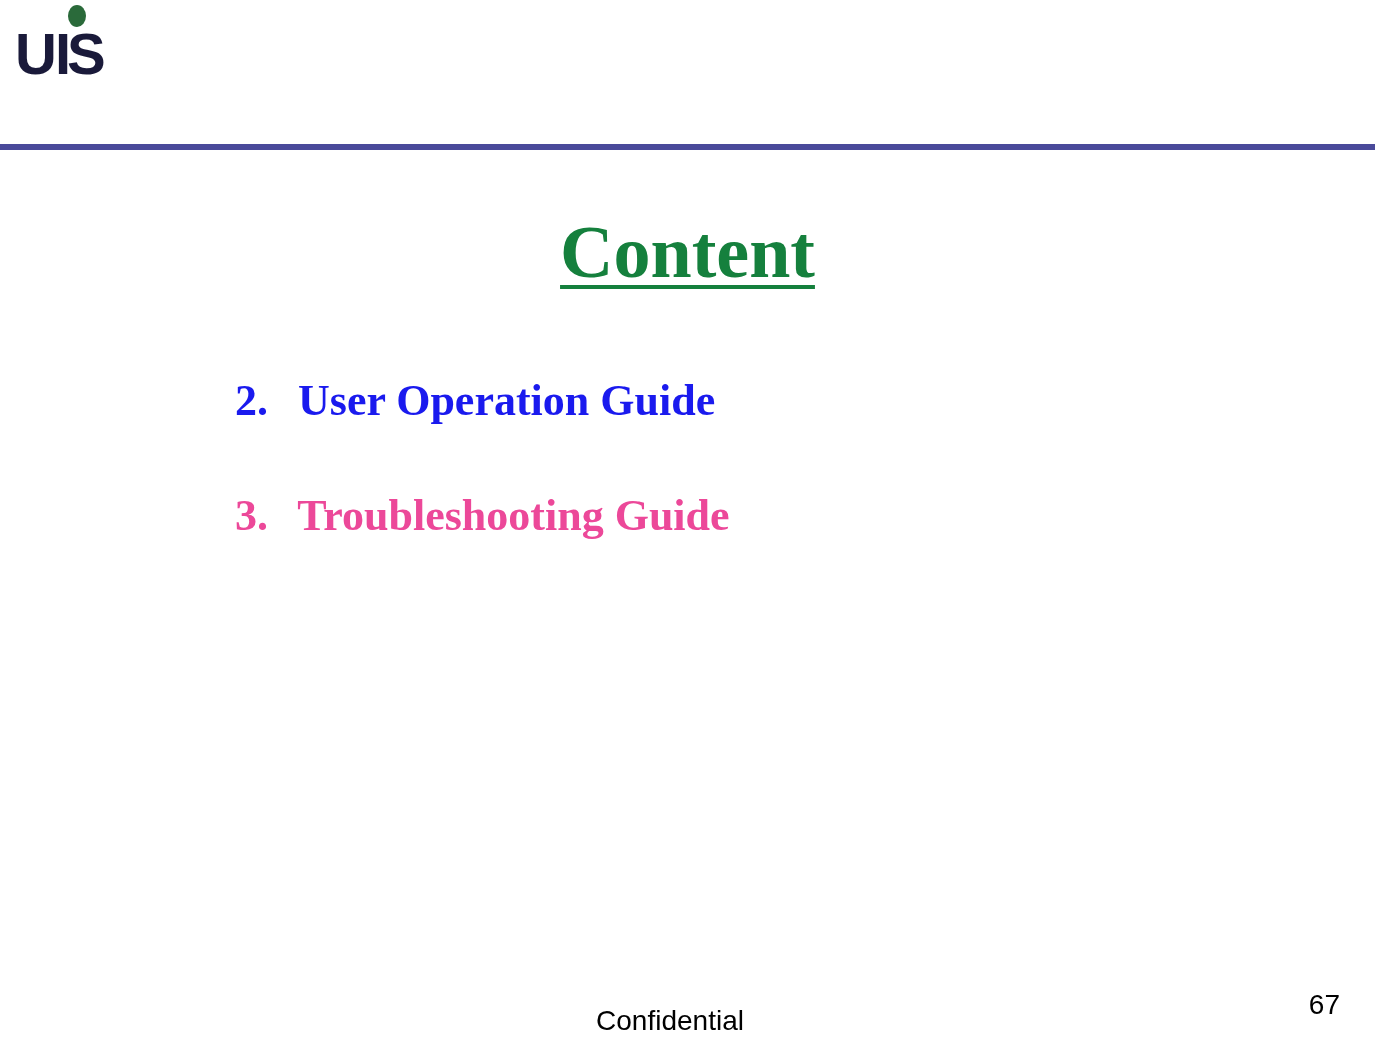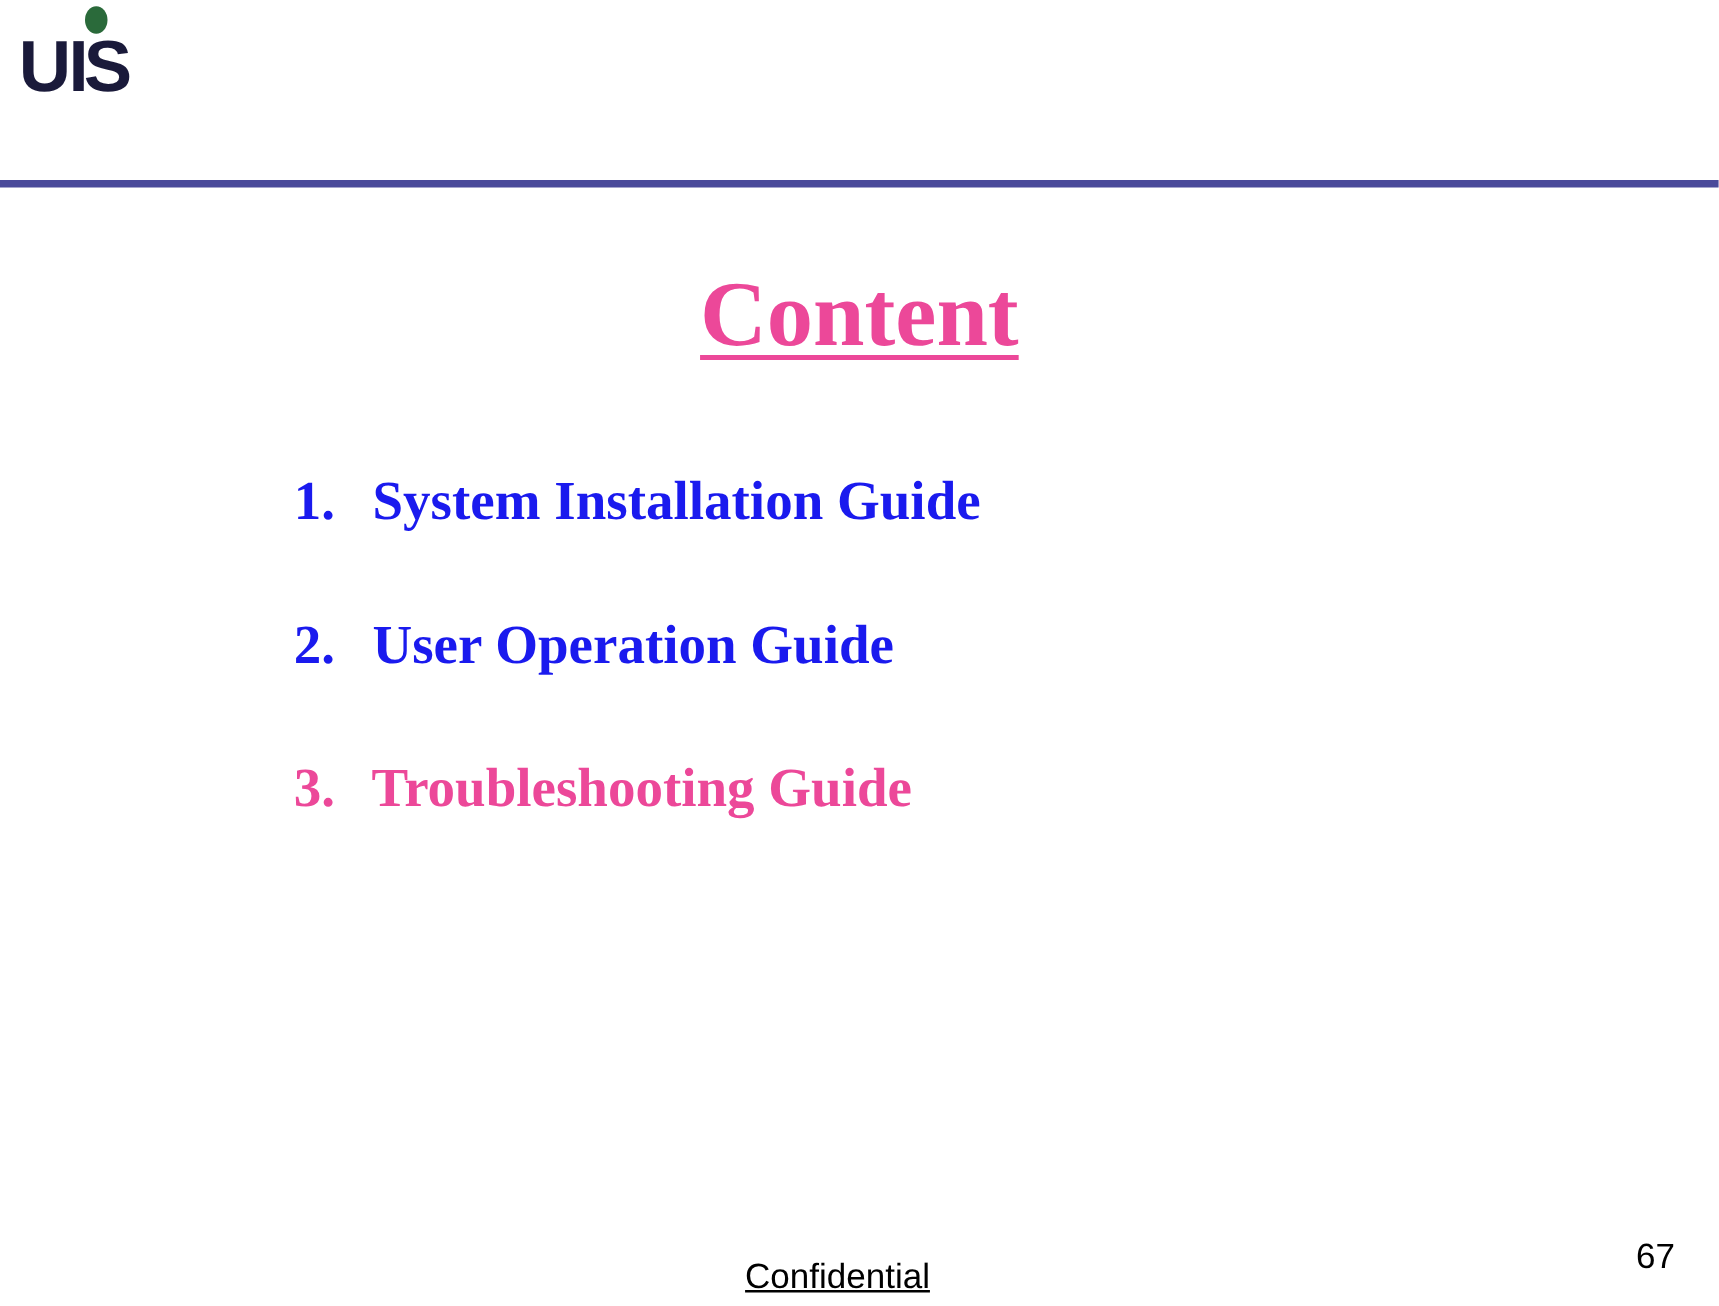--- a/index.html
+++ b/index.html
@@ -51,21 +51,21 @@
       margin-left: -2px;
     }
     .content-title {
       text-align: center;
       margin-top: 60px;
       margin-bottom: 80px;
     }
     .content-title span {
       font-size: 74px;
       font-weight: bold;
-      color: #ec4899;
+      color: #15803d;
       text-decoration: underline;
       text-underline-offset: 8px;
       text-decoration-thickness: 4px;
     }
     .content-list {
       padding-left: 235px;
     }
     .list-item {
       font-size: 44px;
       font-weight: bold;
@@ -80,21 +80,20 @@
       width: 52px;
     }
     .footer {
       position: absolute;
       bottom: 8px;
       width: 100%;
       padding: 0 35px 0 0;
       font-family: Arial, Helvetica, sans-serif;
       font-size: 28px;
       color: #000000;
-      text-decoration: underline;
     }
     .footer-label {
       text-align: center;
     }
     .page-number {
       position: absolute;
       right: 35px;
       bottom: 16px;
     }
   </style>
@@ -111,24 +110,20 @@
     </div>
   </div>
 </div>
 
 <div class="content-title">
   <span>Content</span>
 </div>
 
 <div class="content-list">
   <div class="list-item">
-    <span class="number">1.</span>
-    <span>System Installation Guide</span>
-  </div>
-  <div class="list-item">
     <span class="number">2.</span>
     <span>User Operation Guide</span>
   </div>
   <div class="list-item highlighted">
     <span class="number">3.</span>
     <span>Troubleshooting Guide</span>
   </div>
 </div>
 
 <div class="footer">

